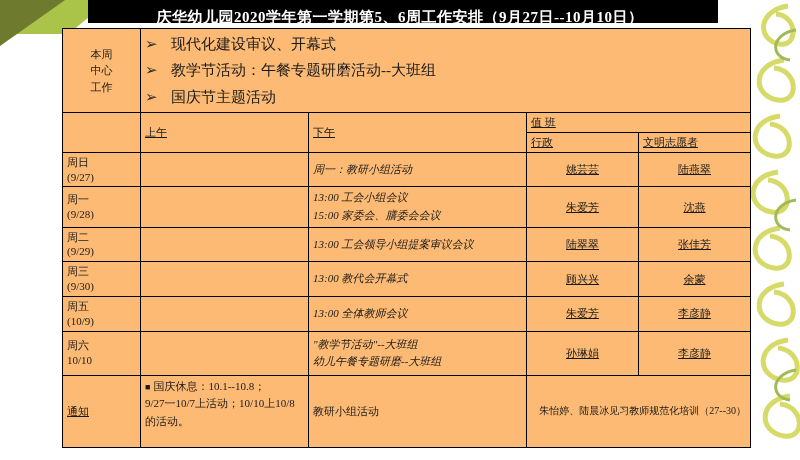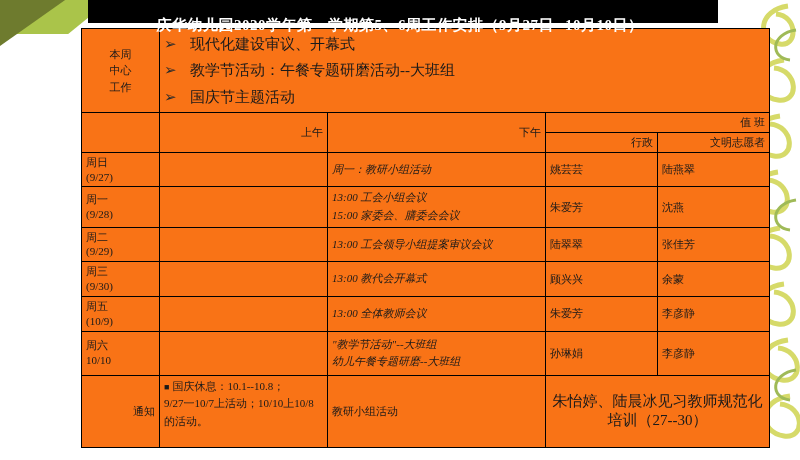--- a/index.html
+++ b/index.html
@@ -50,21 +50,21 @@
     position: absolute;
     right: 0; top: 0;
     width: 82px; height: 460px;
     z-index: 2;
     opacity: .85;
   }
 
   
   .doc-title {
     position: absolute;
-    left: 100px; top: 16px;
+    left: 100px; top: 8px;
     width: 600px;
     text-align: center;
     color: #ffffff;
     font-size: 15px;
     font-weight: bold;
     letter-spacing: .5px;
     z-index: 5;
     white-space: nowrap;
     font-family: "Liberation Serif", "DejaVu Serif", serif;
   }
@@ -73,53 +73,53 @@
   .sheet {
     position: absolute;
     left: 62px; top: 28px;
     width: 688px;
     z-index: 4;
   }
   table.main {
     border-collapse: collapse;
     width: 688px;
     table-layout: fixed;
-    background: #f97316;
-    margin-left: 19px;
+    background: #fdba74;
   }
   table.main td, table.main th {
     border: 1px solid #000000;
     font-size: 11px;
     color: #1a1a1a;
     padding: 2px 4px;
     vertical-align: middle;
     font-weight: normal;
     font-family: "Liberation Serif", "DejaVu Serif", serif;
   }
   .cell-week {
     text-align: left;
     font-weight: bold;
     font-size: 11.5px;
     line-height: 1.35;
     width: 78px;
   }
   .cell-am { width: 168px; }
   .cell-pm { width: 218px; }
-  .cell-duty { width: 112px; text-align: left; }
+  .cell-duty { width: 112px; text-align: center; text-decoration: underline; }
 
   .hdr-label {
     text-align: center;
     line-height: 1.5;
     font-weight: bold;
     font-size: 11.5px;
   }
   .hdr-center {
-    text-align: right;
+    text-align: left;
     font-weight: bold;
     font-size: 11.5px;
+    text-decoration: underline;
   }
   .notes-list {
     line-height: 1.6;
     font-size: 10.5px;
     padding-left: 2px;
   }
   .notes-list .bullet {
     font-size: 9px;
     margin-right: 3px;
   }
@@ -266,17 +266,17 @@
         <td class="cell-duty">李彦静</td>
       </tr>
 
       <tr style="height:72px">
         <td class="hdr-center">通知</td>
         <td class="notes-list" style="vertical-align:top;">
           <div><span class="bullet">■</span><span>国庆休息：10.1--10.8；</span></div>
           <div style="padding-left:0"><span>9/27一10/7上活动；10/10上10/8的活动。</span></div>
         </td>
         <td class="cell-pm">教研小组活动</td>
-        <td colspan="2" style="text-align:center;font-size:15px">朱怡婷、陆晨冰见习教师规范化培训（27--30）</td>
+        <td colspan="2" style="text-align:right;font-size:10px">朱怡婷、陆晨冰见习教师规范化培训（27--30）</td>
       </tr>
     </tbody>
   </table>
 </div>
 
 </body></html>

